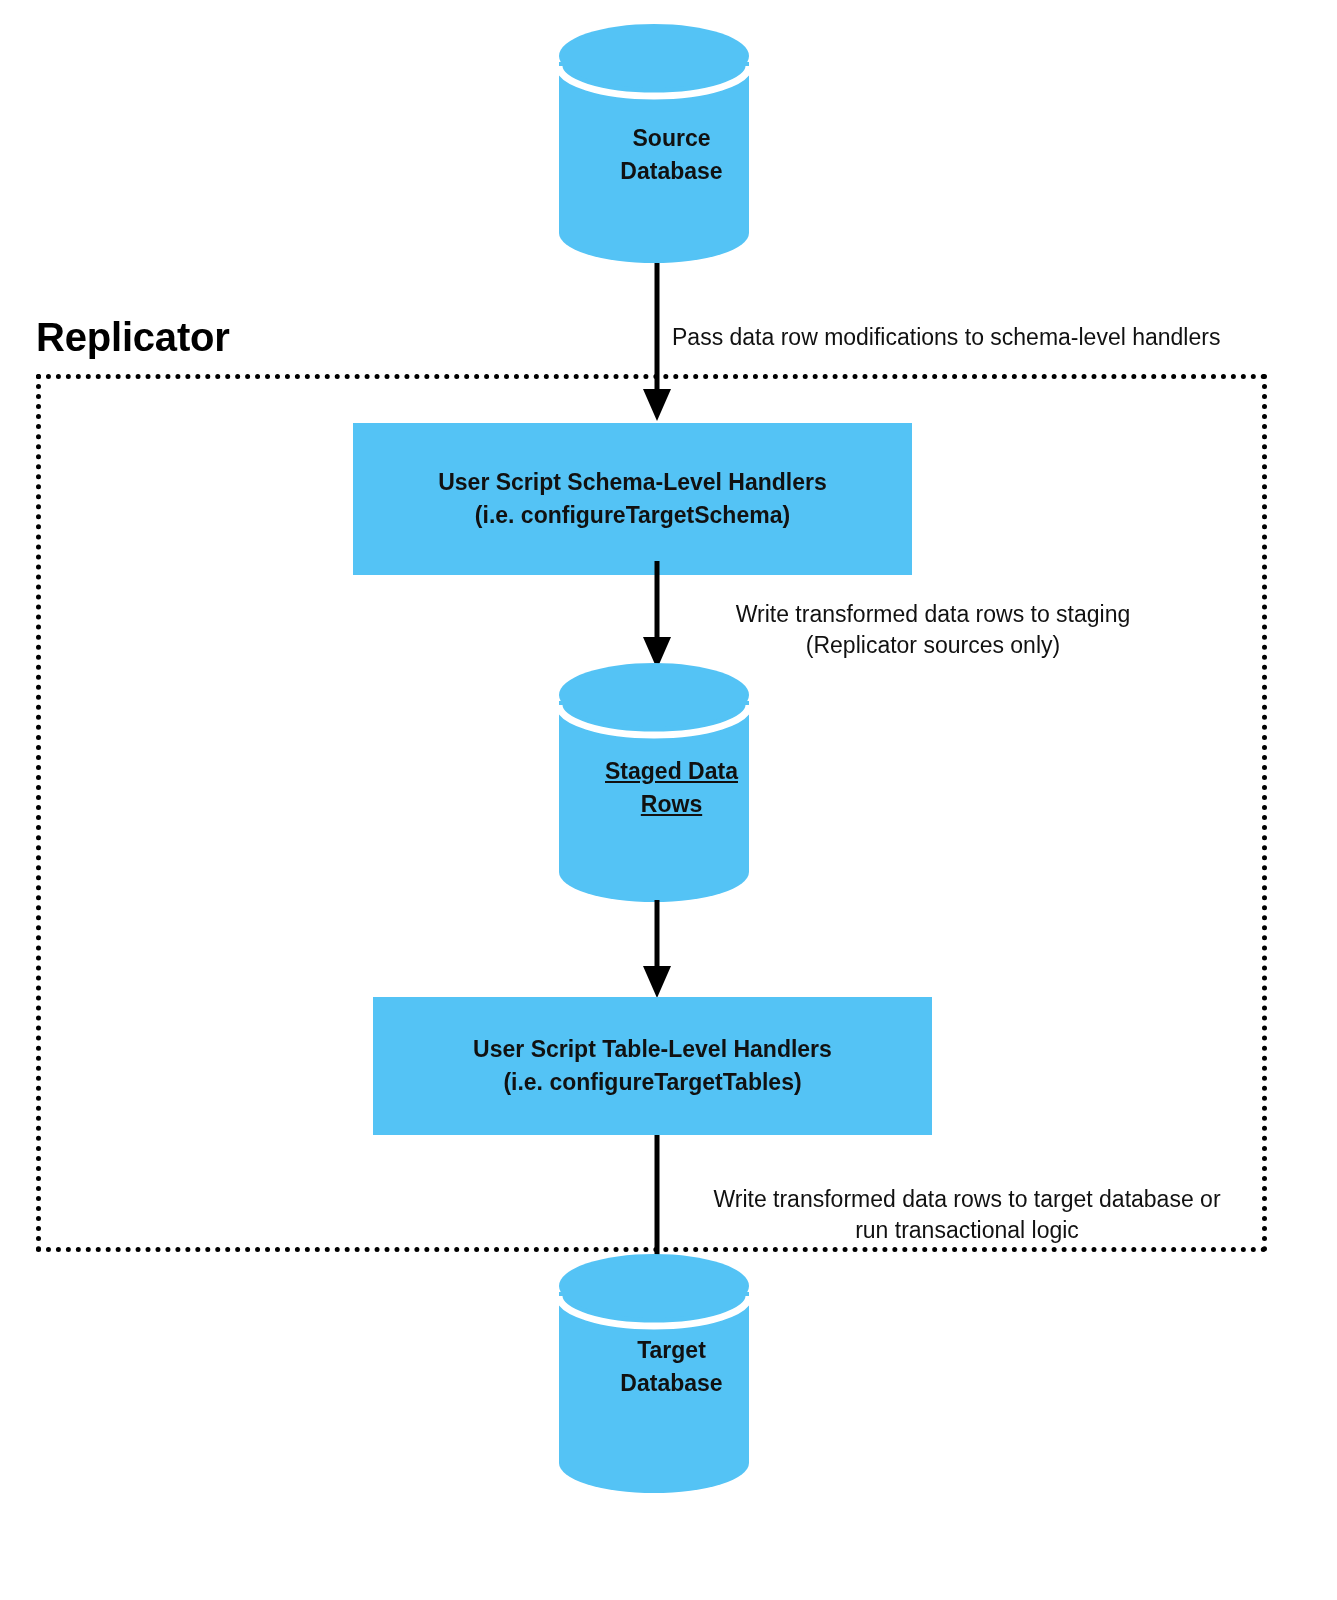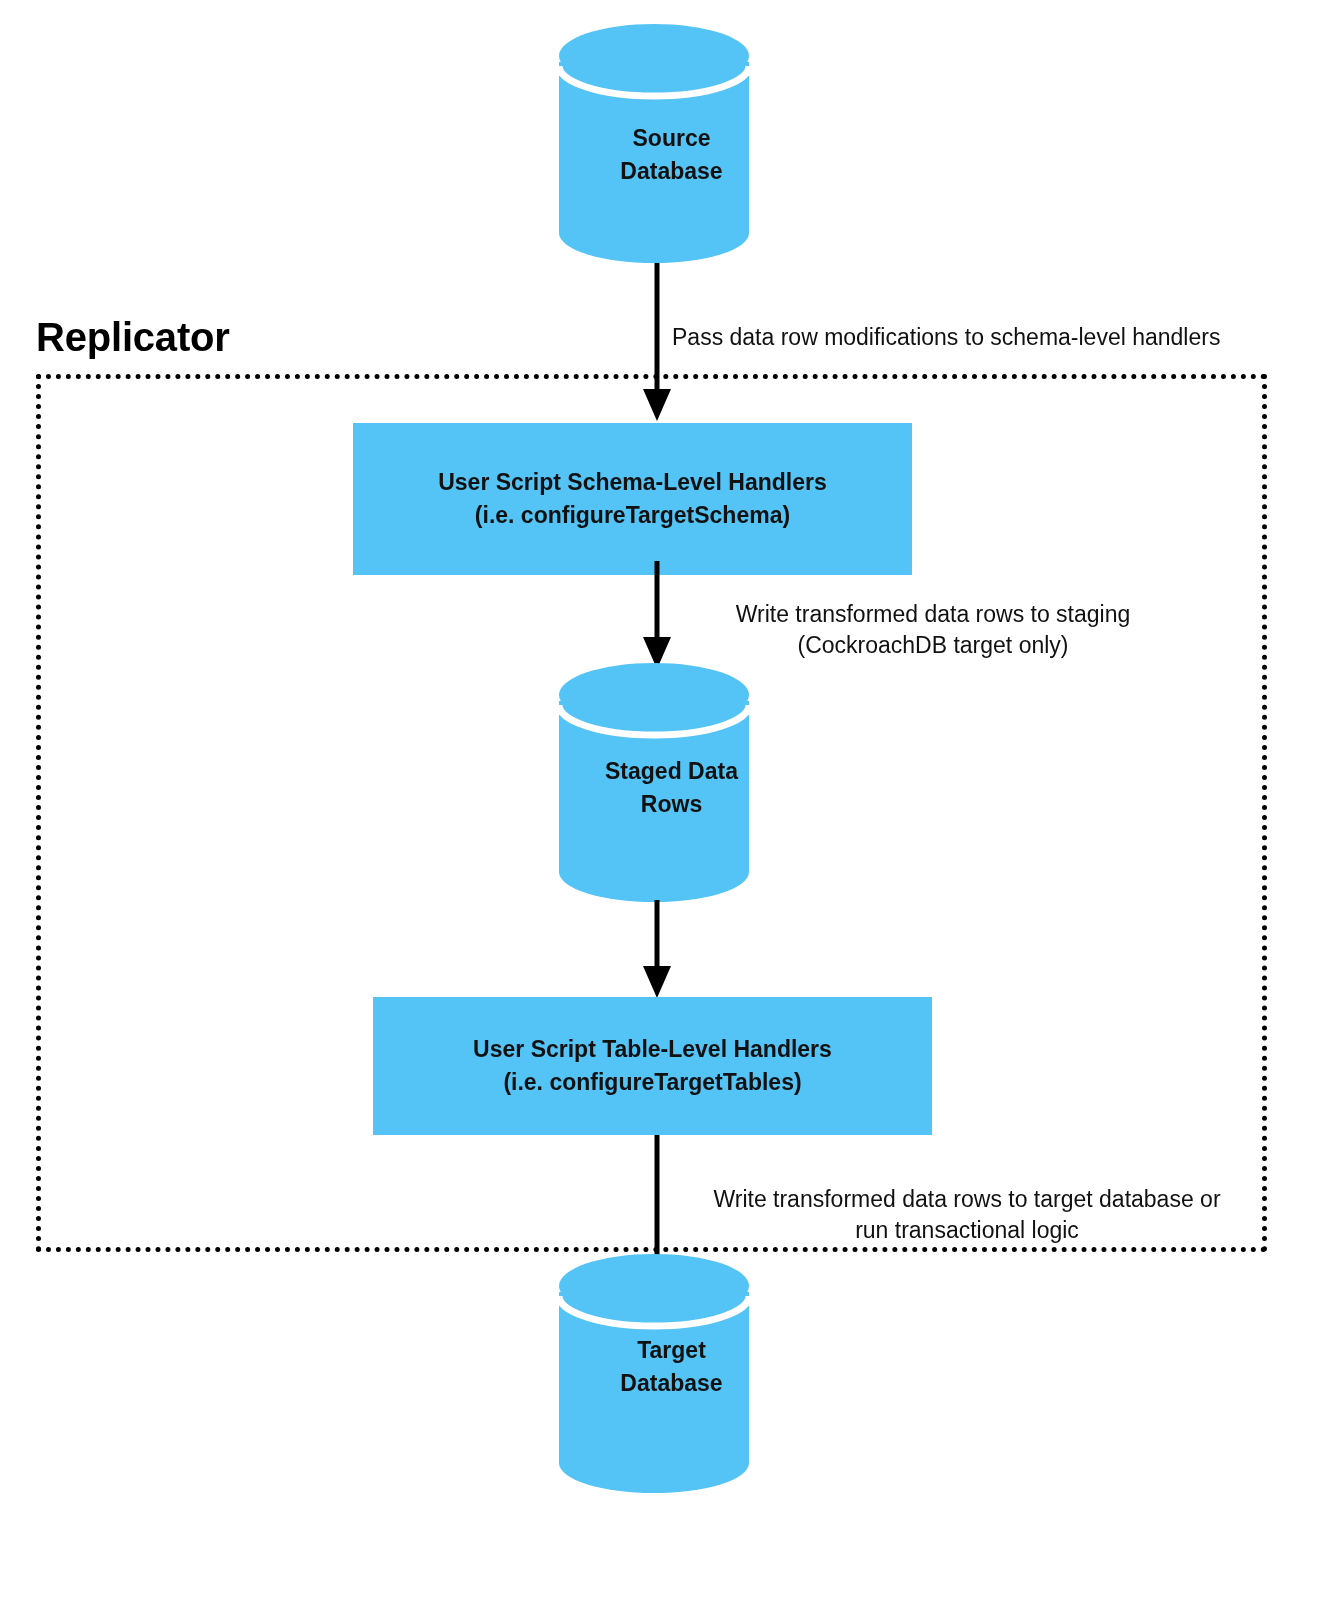--- a/index.html
+++ b/index.html
@@ -134,29 +134,29 @@
 (i.e. configureTargetSchema)</div>
   </div>
 
   <div class="arrow" style="left:635px; top:561px; height:110px;">
     <svg width="44" height="110" viewBox="0 0 44 110">
       <line x1="22" y1="0" x2="22" y2="86" stroke="#000000" stroke-width="5"></line>
       <polygon points="22,108 8,76 36,76" fill="#000000"></polygon>
     </svg>
   </div>
   <div class="edge-label" style="left:673px; top:583px; width:520px;">Write transformed data rows to staging
-(CockroachDB target only)</div>
+(Replicator sources only)</div>
 
   <div class="cylinder" style="left:559px; top:657px; height:245px;">
     <svg class="cyl-art" viewBox="0 0 190 245" preserveAspectRatio="none">
       <path d="M0,44 L0,215 A95,30 0 0 0 190,215 L190,44 Z" fill="#54c3f5"></path>
       <ellipse cx="95" cy="38" rx="95" ry="32" fill="#54c3f5"></ellipse>
       <path d="M0,48 A95,30 0 0 0 190,48" fill="none" stroke="#ffffff" stroke-width="7"></path>
     </svg>
-    <div class="cyl-label" style="top:98px;">Staged Data
+    <div class="cyl-label" style="top:98px;text-decoration:underline;">Staged Data
 Rows</div>
   </div>
 
   <div class="arrow" style="left:635px; top:900px; height:100px;">
     <svg width="44" height="100" viewBox="0 0 44 100">
       <line x1="22" y1="0" x2="22" y2="76" stroke="#000000" stroke-width="5"></line>
       <polygon points="22,98 8,66 36,66" fill="#000000"></polygon>
     </svg>
   </div>
 

